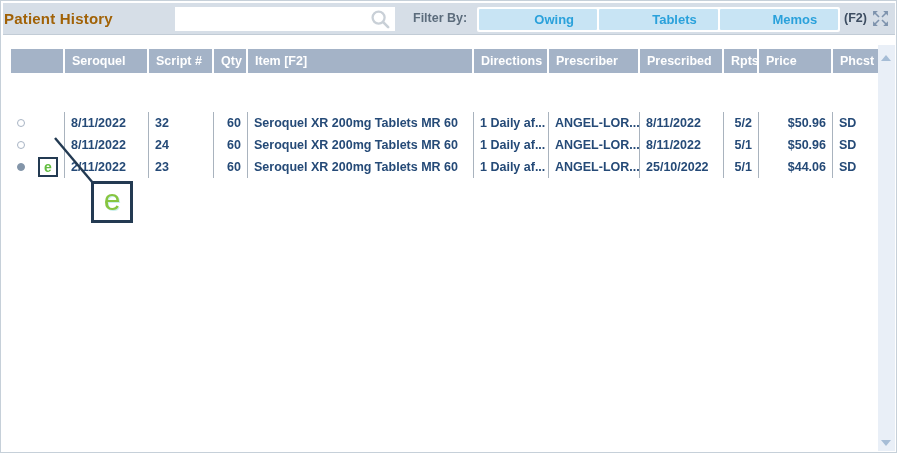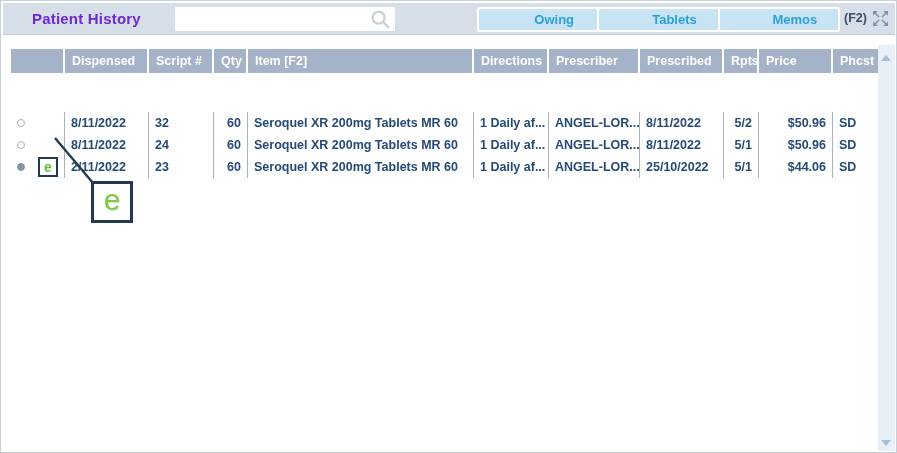--- a/index.html
+++ b/index.html
@@ -5,22 +5,22 @@
   * { margin:0; padding:0; }
   html,body { background:#fff; }
   body { font-family:"Liberation Sans", sans-serif; }
 
   .widget { position:relative; width:897px; height:453px; background:#fff;
             border:1px solid #c6d0d9; box-sizing:border-box; overflow:hidden; }
 
   
   .titlebar { position:absolute; left:2px; top:2px; width:892px; height:31px;
               background:#d6dee7; border-bottom:1px solid #c2ccd6; box-sizing:content-box; }
-  .title { position:absolute; left:29px; top:0; height:31px; line-height:31px;
-           font-size:15px; font-weight:700; color:#6d28d9; letter-spacing:0.2px; }
+  .title { position:absolute; left:1px; top:0; height:31px; line-height:31px;
+           font-size:15px; font-weight:700; color:#a16207; letter-spacing:0.2px; }
   .search-wrap { position:absolute; left:172px; top:4px; width:220px; height:24px;
                  background:#fff; display:flex; align-items:center; }
   .search-input { flex:1; height:100%; border:none; outline:none; background:transparent;
                   font-size:13px; color:#254a77; padding:0 6px;
                   font-family:"Liberation Sans", sans-serif; }
   .mag-icon { width:21px; height:21px; margin-right:4px; flex:0 0 auto; }
   .filter-label { position:absolute; left:410px; top:0; height:31px; line-height:31px;
                   font-size:12.5px; font-weight:700; color:#5c6c7c; }
   .btn-group { position:absolute; left:474px; top:4px; width:363px; height:25px;
                background:#fff; display:flex; gap:2px; padding:2px; box-sizing:border-box;
@@ -82,20 +82,21 @@
     <div class="title">Patient History</div>
 
     <div class="search-wrap">
       <input class="search-input" type="text" value="" style="">
       <svg class="mag-icon" viewBox="0 0 22 22">
         <circle cx="9" cy="9" r="6.3" fill="none" stroke="#c9d0d7" stroke-width="2.4"></circle>
         <line x1="13.8" y1="13.8" x2="19" y2="19" stroke="#c9d0d7" stroke-width="2.8" stroke-linecap="round"></line>
       </svg>
     </div>
 
+    <div class="filter-label">Filter By:</div>
 
     <div class="btn-group">
       <button class="filter-btn">Owing</button>
       <button class="filter-btn">Tablets</button>
       <button class="filter-btn">Memos</button>
     </div>
 
     <div class="f2-label">(F2)</div>
 
     <svg class="expand-icon" viewBox="0 0 16 16">
@@ -107,21 +108,21 @@
         <polygon points="1,15 1,10.5 5.5,15" stroke="none"></polygon>
         <line x1="2.8" y1="13.2" x2="6.6" y2="9.4"></line>
         <polygon points="15,15 10.5,15 15,10.5" stroke="none"></polygon>
         <line x1="13.2" y1="13.2" x2="9.4" y2="9.4"></line>
       </g>
     </svg>
   </div>
 
   <div class="thead">
     <div class="th"></div>
-    <div class="th">Dispensed</div>
+    <div class="th">Seroquel</div>
     <div class="th">Script #</div>
     <div class="th">Qty</div>
     <div class="th">Item [F2]</div>
     <div class="th">Directions</div>
     <div class="th">Prescriber</div>
     <div class="th">Prescribed</div>
     <div class="th">Rpts</div>
     <div class="th">Price</div>
     <div class="th">Phcst</div>
   </div>

